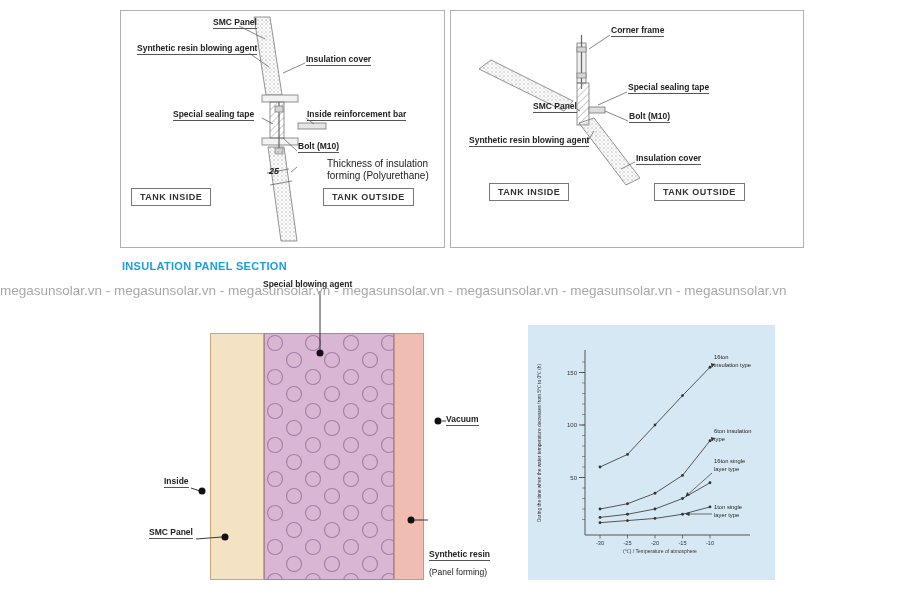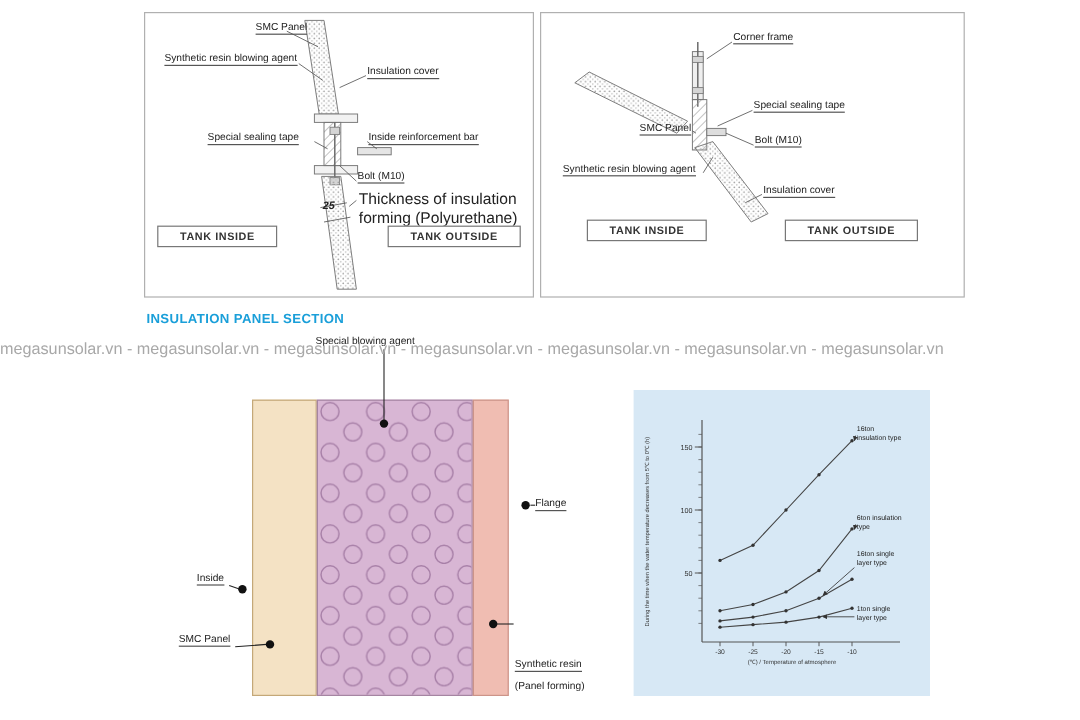--- a/index.html
+++ b/index.html
@@ -1,33 +1,33 @@
 <!DOCTYPE html>
 <html><head>
 <meta charset="utf-8">
 <style>
   * { margin:0; padding:0; box-sizing:border-box; }
   html,body { width:900px; height:600px; background:#fff; overflow:hidden;
               font-family:"Liberation Sans", sans-serif; position:relative; }
   .abs { position:absolute; }
   .dbox { position:absolute; border:1px solid #b0b0b0; background:#fff; }
   .lbl { position:absolute; font-size:8.5px; color:#222; white-space:nowrap;
-         border-bottom:1px solid #555; padding-bottom:1px; line-height:1.1; z-index:4; }
+         border-bottom:1px solid #555; padding-bottom:1px; line-height:1.1; z-index:4;font-weight:bold; }
   .lbl.noline { border-bottom:none; }
   .tankbox { position:absolute; border:1px solid #777; background:#fff; color:#333;
-             font-size:9px; font-weight:bold; padding:3px 18px; letter-spacing:.5px; z-index:4; }
+             font-size:9px; font-weight:bold; padding:3px 8px; letter-spacing:.5px; z-index:4; }
   .heading { position:absolute; left:122px; top:260px; font-size:11px; font-weight:bold;
              letter-spacing:.3px; color:#1a9fd9; z-index:4; }
   .watermark { position:absolute; left:0; top:283px; width:840px; text-align:left;
                font-size:13.5px; color:#a8a8a8; white-space:nowrap; z-index:10; }
   .layer { position:absolute; top:333px; height:247px; z-index:1; }
   #layer-smc  { left:210px; width:54px;  border:1px solid #c4a878; }
   #layer-foam { left:264px; width:130px; border:1px solid #a585a2; }
   #layer-resin{ left:394px; width:30px;  border:1px solid #cc9489; }
-  .smalltext { font-size:13px; line-height:1.2; color:#222; position:absolute; z-index:4; }
+  .smalltext { font-size:10px; line-height:1.2; color:#222; position:absolute; z-index:4;margin-left:28px; }
   .dimnum { position:absolute; font-size:9px; font-weight:bold; font-style:italic; color:#222; z-index:4; }
   #overlay { position:absolute; left:0; top:0; z-index:3; pointer-events:none; }
   #chart-panel { position:absolute; left:528px; top:325px; width:247px; height:255px; z-index:1; }
   svg text { font-family:"Liberation Sans", sans-serif; }
 </style>
 </head>
 <body>
 
 <div class="dbox" style="left:120px;top:10px;width:325px;height:238px">
   <svg width="325" height="238" viewBox="0 0 325 238" class="abs" style="left:0;top:0">
@@ -138,21 +138,21 @@
         <circle cx="10" cy="9" r="7.5" fill="none" stroke="#a77fa7" stroke-width="1.2"></circle>
         <circle cx="29" cy="26" r="7.5" fill="none" stroke="#a77fa7" stroke-width="1.2"></circle>
       </pattern>
     </defs>
     <rect width="100%" height="100%" fill="url(#bub)"></rect>
   </svg>
 </div>
 <div id="layer-resin" class="layer" style="background: rgb(240, 189, 178);"></div>
 
 <span class="lbl noline" style="left:263px;top:280px;z-index:4">Special blowing agent</span>
-<span class="lbl" style="left:446px;top:415px">Flange</span>
+<span class="lbl" style="left:446px;top:415px">Vacuum</span>
 <span class="lbl" style="left:164px;top:477px">Inside</span>
 <span class="lbl" style="left:149px;top:528px">SMC Panel</span>
 <div class="abs" style="left:429px;top:543px;z-index:4">
   <span class="lbl" style="position:static;display:inline-block">Synthetic resin</span><br>
   <span style="font-size:8.5px;color:#222">(Panel forming)</span>
 </div>
 
 <svg id="overlay" width="900" height="600">
   <g stroke="#222" stroke-width="0.9" fill="none">
     <line x1="320" y1="291" x2="320" y2="350"></line>

